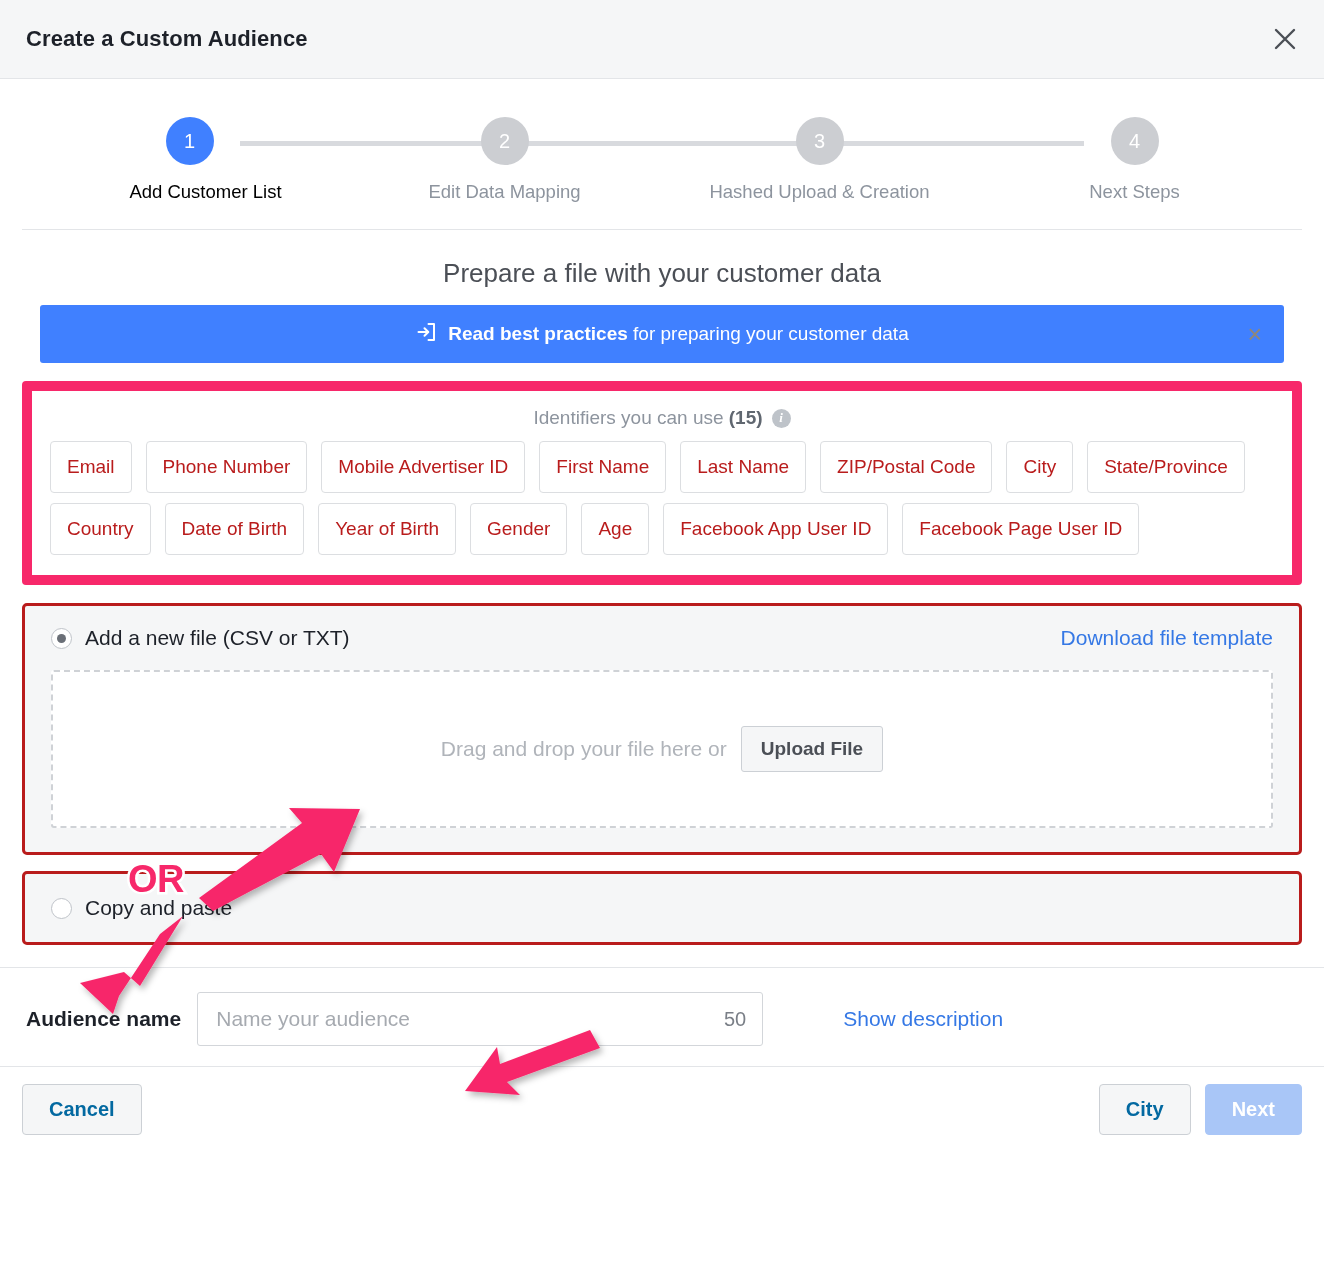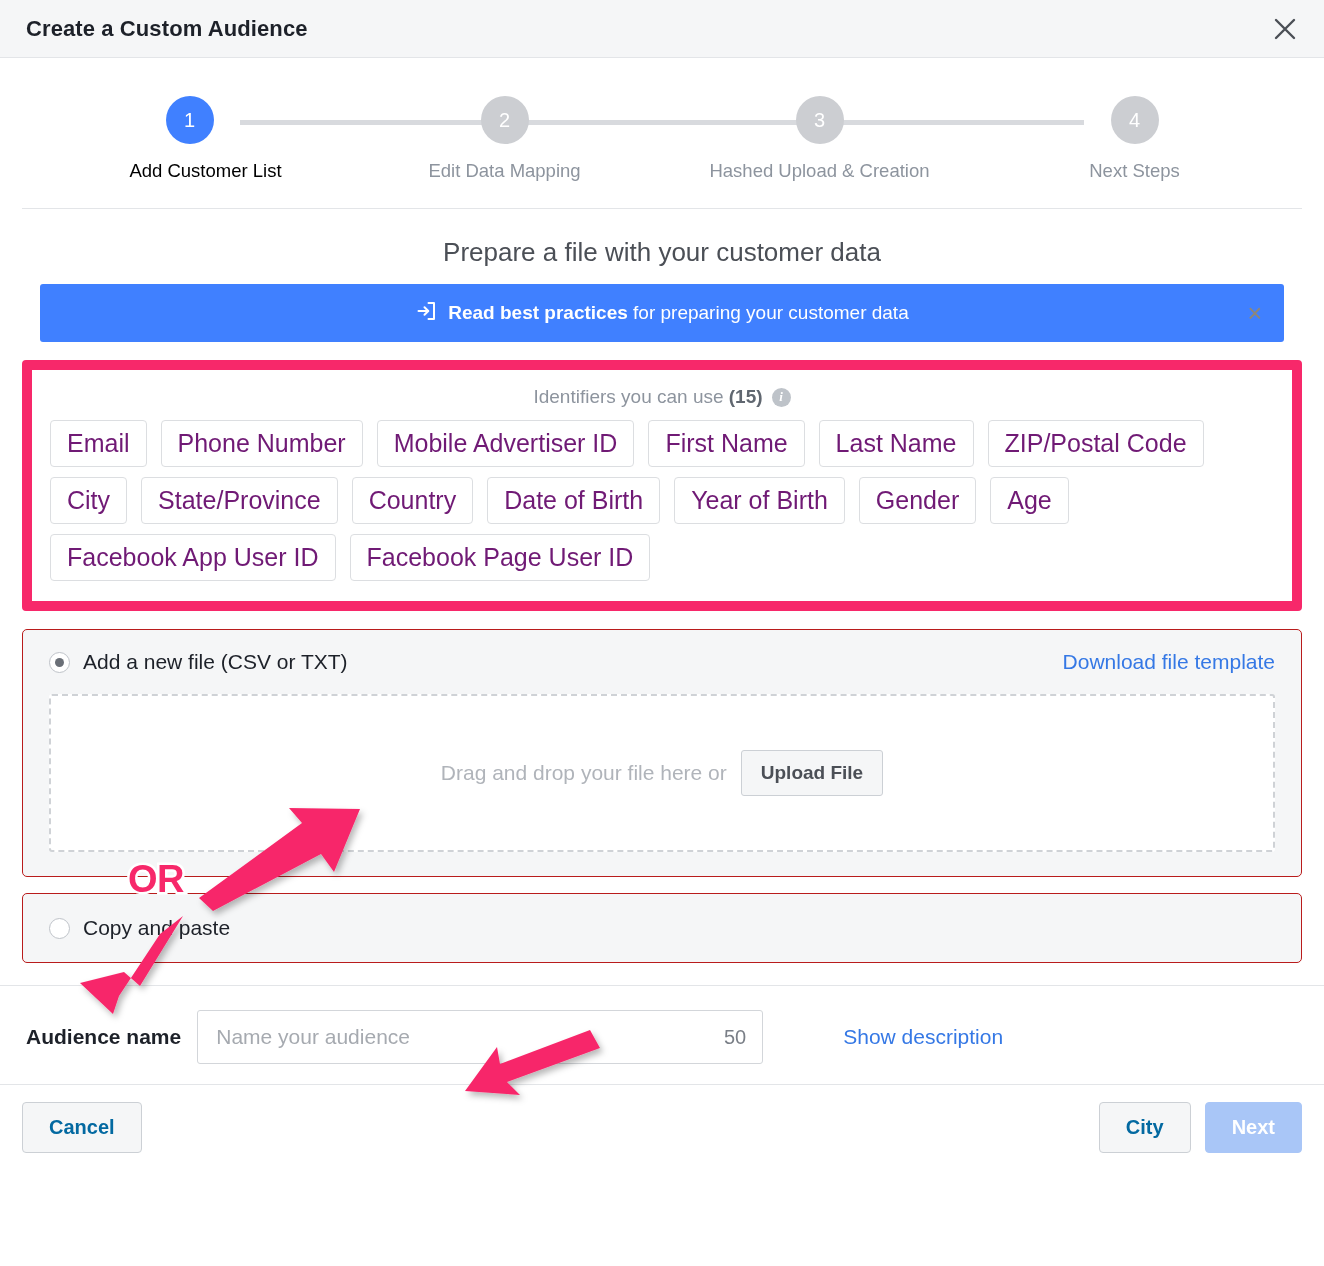--- a/index.html
+++ b/index.html
@@ -10,21 +10,21 @@
   body {
     width: 1324px; height: 1266px;
     font-family: "Liberation Sans", sans-serif;
     color: #1c1e21;
     overflow: hidden;
     position: relative;
   }
 
   
   .dialog-header {
-    height: 58px;
+    height: 79px;
     background: #f5f6f7;
     border-bottom: 1px solid #e3e5e8;
     display: flex;
     align-items: center;
     padding: 0 26px;
     position: relative;
   }
   .dialog-title {
     font-size: 22px;
     font-weight: bold;
@@ -151,32 +151,32 @@
     cursor: pointer;
   }
   .chips {
     display: flex;
     flex-wrap: wrap;
     gap: 10px 14px;
   }
   .chip {
     border: 1px solid #dcdee1;
     border-radius: 4px;
-    padding: 8px 16px;
-    font-size: 25px;
-    color: #701a75;
+    padding: 14px 16px;
+    font-size: 19px;
+    color: #b91c1c;
     background: #ffffff;
     white-space: nowrap;
     cursor: pointer;
   }
 
   
   .panel {
     background: #f5f6f7;
-    border: 1px solid #b91c1c;
+    border: 3px solid #b91c1c;
     border-radius: 5px;
     margin-top: 18px;
     padding: 20px 26px 24px 26px;
   }
   .panel-row {
     display: flex;
     align-items: center;
     justify-content: space-between;
   }
   .radio-line { display: flex; align-items: center; gap: 13px; cursor: pointer; }

